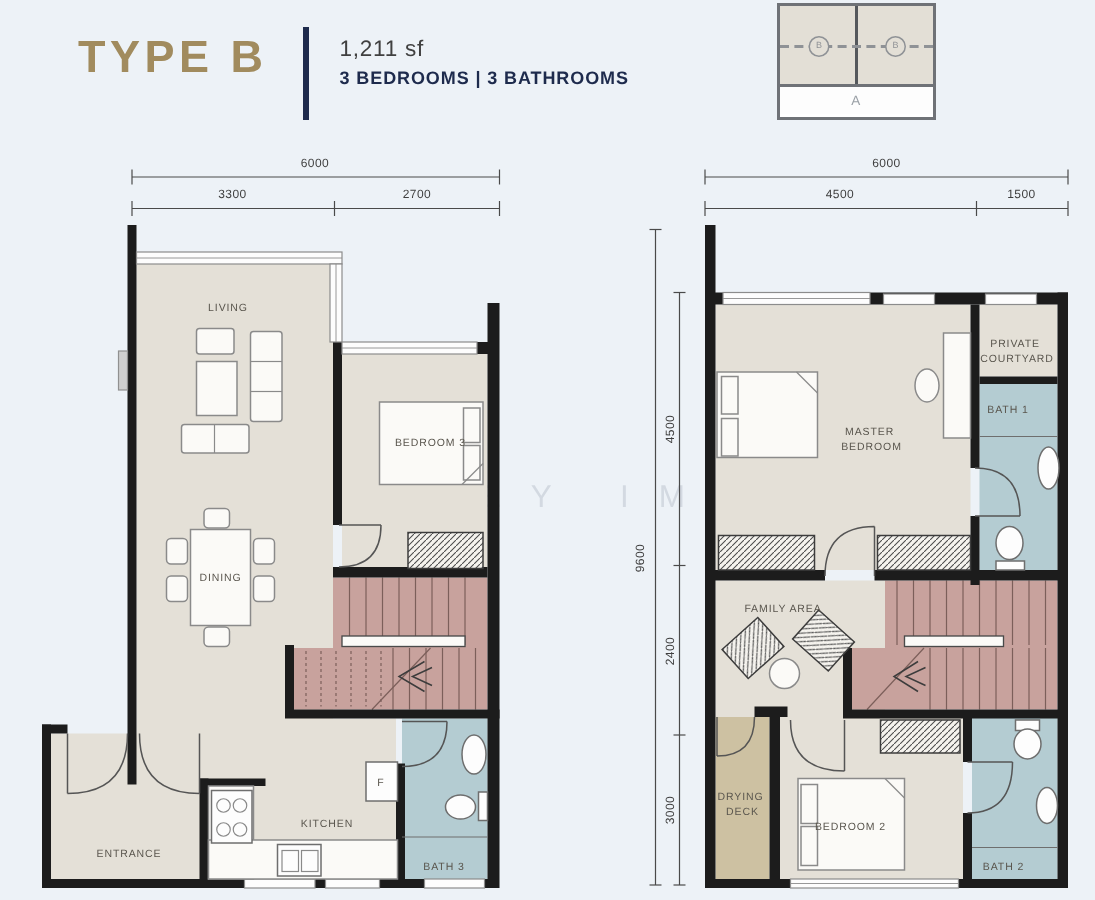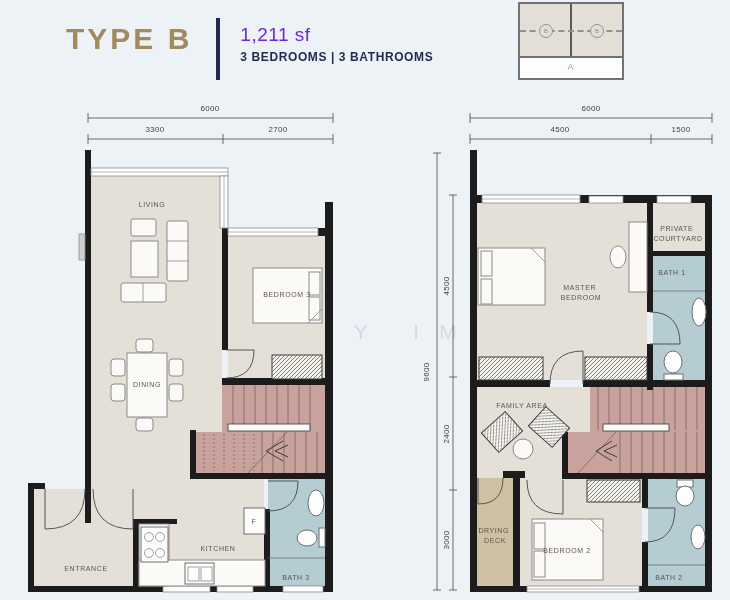--- a/index.html
+++ b/index.html
@@ -2,25 +2,25 @@
 <html><head>
 <meta charset="utf-8">
 <style>
   html,body{margin:0;padding:0;}
   body{
     width:730px;height:600px;position:relative;overflow:hidden;
     background:#edf2f7;
     font-family:"Liberation Sans", sans-serif;
   }
   
-  .header{position:absolute;left:66px;top:18px;display:flex;align-items:flex-start;}
+  .header{position:absolute;left:52px;top:18px;display:flex;align-items:flex-start;}
   .type-label{font-size:30px;font-weight:bold;letter-spacing:3px;color:#a18b5e;line-height:1.4;}
   .hdr-divider{width:4px;height:62px;background:#1e2b4d;margin:0 20px 0 24px;}
   .hdr-right{padding-top:6px;}
-  .area-label{font-size:19px;color:#6d28d9;margin-bottom:4px;letter-spacing:.5px;}
+  .area-label{font-size:15px;color:#404040;margin-bottom:4px;letter-spacing:.5px;}
   .spec-label{font-size:12px;font-weight:bold;color:#1e2b4d;letter-spacing:.6px;}
   
   .keyplan{position:absolute;left:518px;top:2px;width:102px;height:74px;border:2px solid #6f7277;background:#fff;}
   .kp-cells{display:flex;height:52px;position:relative;}
   .kp-cell{flex:1;background:#e3dfd6;}
   .kp-cell.first{border-right:2px solid #55585c;}
   .kp-dash{position:absolute;left:0;right:0;top:26px;border-top:2px dashed #8f9296;}
   .kp-marker{position:absolute;top:20px;width:12px;height:12px;border:1px solid #8f9296;border-radius:50%;
     background:#e3dfd6;font-size:6px;color:#8f9296;display:flex;align-items:center;justify-content:center;}
   .kp-marker.m1{left:19px;} .kp-marker.m2{left:70px;}

